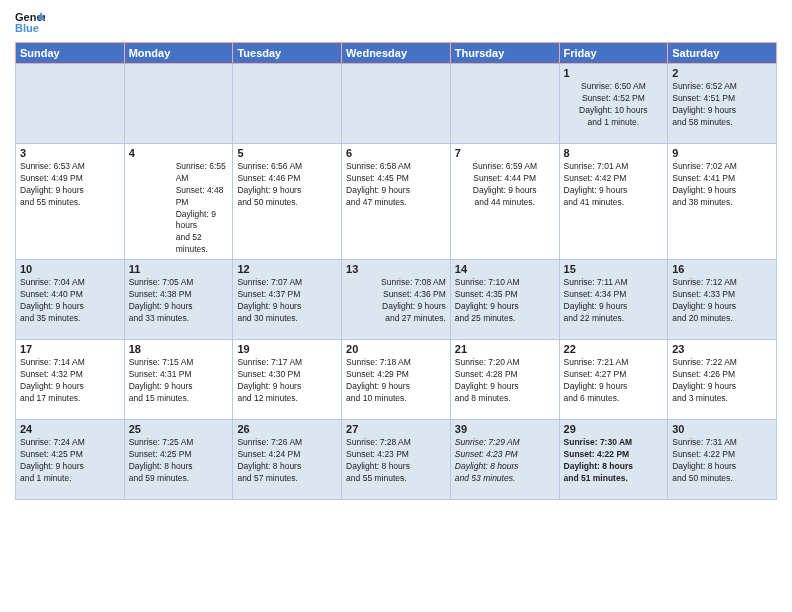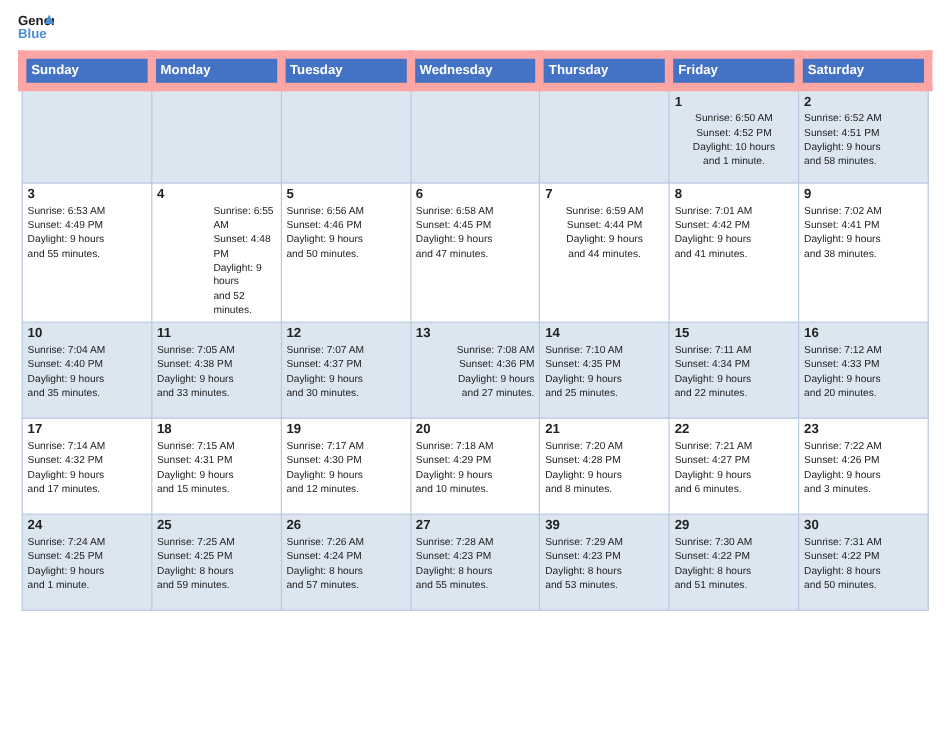--- a/index.html
+++ b/index.html
@@ -48,21 +48,21 @@
     }
     thead tr {
       background-color: #4472c4;
     }
     thead th {
       color: #fff;
       font-size: 11px;
       font-weight: bold;
       padding: 4px 4px;
       text-align: left;
-      border: 7px solid #fca5a5;
+      border: 1px solid #fca5a5;
     }
     tbody tr {
       vertical-align: top;
     }
     tbody tr:nth-child(odd) {
       background-color: #dce6f1;
     }
     tbody tr:nth-child(even) {
       background-color: #fff;
     }
@@ -317,28 +317,28 @@
           </td>
           <td>
             <div class="day-num">27</div>
             <div class="day-info" style="white-space: pre-line;">Sunrise: 7:28 AM
 Sunset: 4:23 PM
 Daylight: 8 hours
 and 55 minutes.</div>
           </td>
           <td>
             <div class="day-num">39</div>
-            <div class="day-info" style="white-space: pre-line;">Sunrise: 7:29 AM
+            <div class="day-info" style="white-space: pre-line; font-style: italic;">Sunrise: 7:29 AM
 Sunset: 4:23 PM
 Daylight: 8 hours
 and 53 minutes.</div>
           </td>
           <td>
             <div class="day-num">29</div>
-            <div class="day-info" style="white-space: pre-line;">Sunrise: 7:30 AM
+            <div class="day-info" style="white-space: pre-line; font-weight: bold;">Sunrise: 7:30 AM
 Sunset: 4:22 PM
 Daylight: 8 hours
 and 51 minutes.</div>
           </td>
           <td>
             <div class="day-num">30</div>
             <div class="day-info" style="white-space: pre-line;">Sunrise: 7:31 AM
 Sunset: 4:22 PM
 Daylight: 8 hours
 and 50 minutes.</div>

